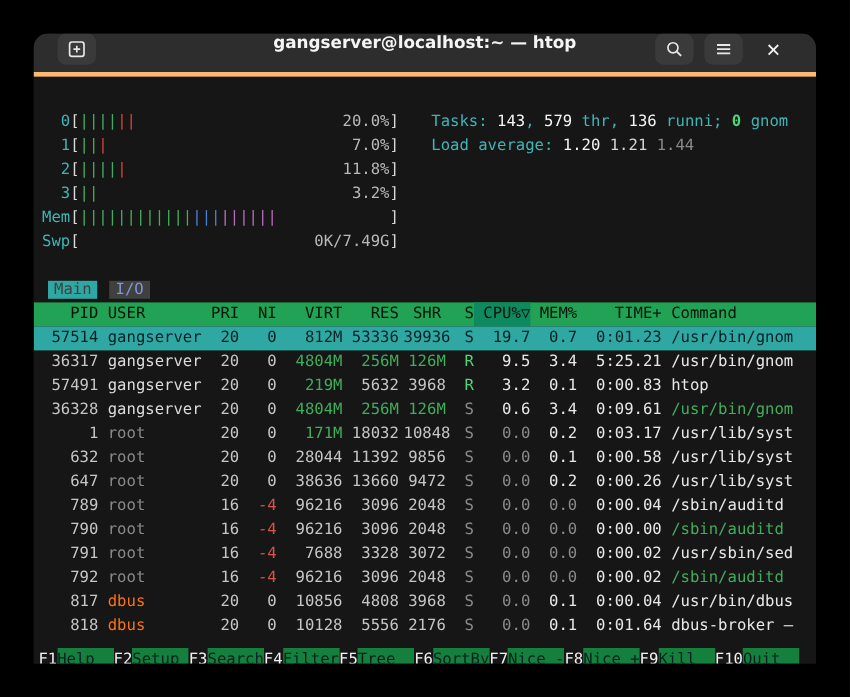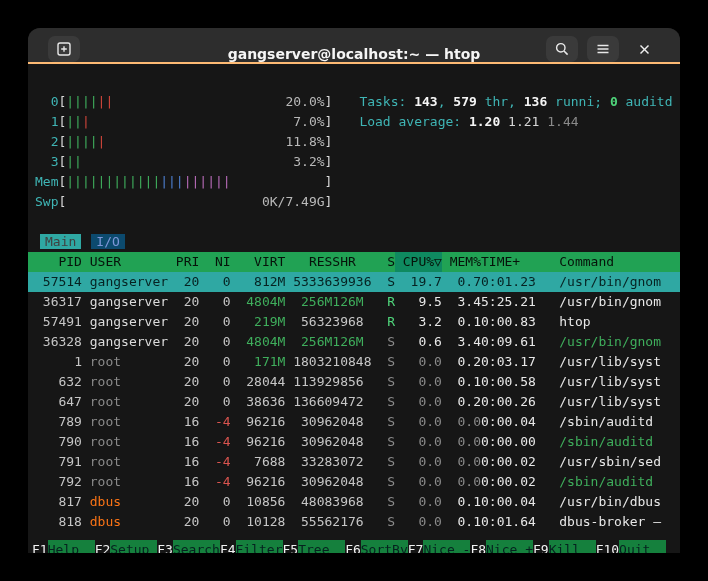--- a/index.html
+++ b/index.html
@@ -2,22 +2,22 @@
 <html><head>
 <meta charset="utf-8">
 <style>
   html,body{margin:0;padding:0}
   body{width:708px;height:581px;background:#000;overflow:hidden;position:relative;
        font-family:"DejaVu Sans",sans-serif}
   .window{position:absolute;left:28px;top:28px;width:652px;height:525px;
           border-radius:12px 12px 0 0;overflow:hidden;background:#161616;
           box-shadow:0 6px 22px rgba(0,0,0,.7)}
   
-  .titlebar{position:relative;height:36px;background:#2d2d2d;border-bottom:2px solid #fdba74;
-            display:flex;align-items:flex-end;padding:0 20px;box-sizing:border-box}
+  .titlebar{position:relative;height:36px;background:#2d2d2d;border-bottom:4px solid #fdba74;
+            display:flex;align-items:flex-start;padding:0 20px;box-sizing:border-box}
   .tb-title{position:absolute;left:0;right:0;text-align:center;color:#f5f5f5;
             font-size:14px;font-weight:bold;pointer-events:none}
   .tb-btn{width:32px;height:26px;border:none;border-radius:7px;background:#3a3a3a;
           display:flex;align-items:center;justify-content:center;padding:0;z-index:2}
   .tb-btn.flat{background:transparent}
   .tb-right{margin-left:auto;display:flex;gap:9px;align-items:center;z-index:2}
   .tb-btn svg{display:block}
   
   .terminal{position:relative;height:488px;background:#161616;padding-top:8px;
             font-family:"DejaVu Sans Mono",monospace;font-size:13px;line-height:20px;
@@ -27,43 +27,43 @@
   .stats-col{margin-left:20px}
   
   .m-label{display:inline-block;width:3ch;text-align:right;color:#3fb5b5}
   .m-br{color:#d8d8d8}
   .m-inner{display:inline-block;width:33ch;position:relative;vertical-align:top}
   .m-value{position:absolute;right:0;top:0;color:#b9b9b9}
   .seg-green{color:#3fae5c}.seg-red{color:#cf453a}
   .seg-blue{color:#4d7fd0}.seg-magenta{color:#b76bb8}
   
   .t-cyan{color:#3fb5b5}
-  .t-bwhite{color:#f5f5f5;font-weight:bold}
+  .t-bwhite{color:#f5f5f5;font-weight:normal}
   .t-white{color:#d6d6d6}
   .t-dim{color:#8a8a8a}
   .t-bgreen{color:#4fd47a;font-weight:bold}
   .t-bcyan{color:#54c8d8;font-weight:bold}
   
   .tabsline{padding-left:12px}
   .tab{padding:0 5px}
   .tab.active{background:#2fa8a3;color:#404040}
-  .tab.inactive{background:#0c4a6e;color:#7f97d9;margin-left:10px}
+  .tab.inactive{background:#404040;color:#7f97d9;margin-left:10px}
   
   .cell{display:inline-block;white-space:pre;vertical-align:top}
   .c-pid{width:6ch;text-align:right}
   .c-user{width:10ch;padding-left:1ch;text-align:left}
   .c-pri{width:4ch;text-align:right}
   .c-ni{width:4ch;text-align:right}
   .c-virt{width:7ch;text-align:right}
   .c-res{width:6ch;text-align:right}
-  .c-shr{width:6ch;text-align:left}
+  .c-shr{width:6ch;text-align:center}
   .c-s{width:2ch;text-align:right}
   .c-cpu{width:6ch;text-align:right}
   .c-mem{width:5ch;text-align:right}
-  .c-time{width:9ch;text-align:left}
+  .c-time{width:9ch;text-align:right}
   .c-cmd{padding-left:1ch;text-align:left}
   .header{background:#21a254}
   .header .cell{color:#06130a}
   .header .sort{background:#0f8a60}
   .sel{background:#2fa8a3}
   .sel .cell{color:#062222}
   .t-green{color:#3fae5c}
   .t-rgreen{color:#4fd47a}
   .t-red{color:#d9544f}
   .t-bright{color:#e8e8e8}
@@ -120,21 +120,21 @@
     <div class="toprow">
       <div>
           <div class="line"><span class="m-label">0</span><span class="m-br">[</span><span class="m-inner"><span class="m-bars"><span class="seg-green">||||</span><span class="seg-red">||</span></span><span class="m-value">20.0%</span></span><span class="m-br">]</span></div>
           <div class="line"><span class="m-label">1</span><span class="m-br">[</span><span class="m-inner"><span class="m-bars"><span class="seg-green">||</span><span class="seg-red">|</span></span><span class="m-value">7.0%</span></span><span class="m-br">]</span></div>
           <div class="line"><span class="m-label">2</span><span class="m-br">[</span><span class="m-inner"><span class="m-bars"><span class="seg-green">||||</span><span class="seg-red">|</span></span><span class="m-value">11.8%</span></span><span class="m-br">]</span></div>
           <div class="line"><span class="m-label">3</span><span class="m-br">[</span><span class="m-inner"><span class="m-bars"><span class="seg-green">||</span></span><span class="m-value">3.2%</span></span><span class="m-br">]</span></div>
           <div class="line"><span class="m-label">Mem</span><span class="m-br">[</span><span class="m-inner"><span class="m-bars"><span class="seg-green">||||||||||||</span><span class="seg-blue">|||</span><span class="seg-magenta">||||||</span></span></span><span class="m-br">]</span></div>
           <div class="line"><span class="m-label">Swp</span><span class="m-br">[</span><span class="m-inner"><span class="m-bars"></span><span class="m-value">0K/7.49G</span></span><span class="m-br">]</span></div>
         </div>
       <div class="stats-col">
-          <div class="line"><span class="t-cyan">Tasks: </span><span class="t-bwhite">143</span><span class="t-cyan">, </span><span class="t-bwhite">579</span><span class="t-cyan"> thr, </span><span class="t-bwhite">136</span><span class="t-cyan"> runni; </span><span class="t-bgreen">0</span><span class="t-cyan"> auditd</span></div>
+          <div class="line"><span class="t-cyan">Tasks: </span><span class="t-bwhite">143</span><span class="t-cyan">, </span><span class="t-bwhite">579</span><span class="t-cyan"> thr, </span><span class="t-bwhite">136</span><span class="t-cyan"> runni; </span><span class="t-bgreen">0</span><span class="t-cyan"> gnom</span></div>
           <div class="line"><span class="t-cyan">Load average: </span><span class="t-bwhite">1.20</span><span class="t-white"> 1.21</span><span class="t-dim"> 1.44</span></div>
         </div>
     </div>
     <div class="line"></div>
     <div class="line tabsline"><span class="tab active">Main</span><span class="tab inactive">I/O</span></div>
     <div class="row header"><span class="cell c-pid">PID</span><span class="cell c-user">USER</span><span class="cell c-pri">PRI</span><span class="cell c-ni">NI</span><span class="cell c-virt">VIRT</span><span class="cell c-res">RES</span><span class="cell c-shr">SHR</span><span class="cell c-s">S</span><span class="cell c-cpu sort">CPU%▽</span><span class="cell c-mem">MEM%</span><span class="cell c-time">TIME+</span><span class="cell c-cmd">Command</span></div>
     <div>
         <div class="row sel"><span class="cell c-pid">57514</span><span class="cell c-user">gangserver</span><span class="cell c-pri">20</span><span class="cell c-ni">0</span><span class="cell c-virt">812M</span><span class="cell c-res">53336</span><span class="cell c-shr">39936</span><span class="cell c-s">S</span><span class="cell c-cpu">19.7</span><span class="cell c-mem">0.7</span><span class="cell c-time">0:01.23</span><span class="cell c-cmd">/usr/bin/gnom</span></div>
         <div class="row"><span class="cell c-pid">36317</span><span class="cell c-user u-normal">gangserver</span><span class="cell c-pri">20</span><span class="cell c-ni">0</span><span class="cell c-virt t-green">4804M</span><span class="cell c-res t-green">256M</span><span class="cell c-shr t-green">126M</span><span class="cell c-s t-rgreen">R</span><span class="cell c-cpu t-bright">9.5</span><span class="cell c-mem t-bright">3.4</span><span class="cell c-time t-bright">5:25.21</span><span class="cell c-cmd t-cmd">/usr/bin/gnom</span></div>
         <div class="row"><span class="cell c-pid">57491</span><span class="cell c-user u-normal">gangserver</span><span class="cell c-pri">20</span><span class="cell c-ni">0</span><span class="cell c-virt t-green">219M</span><span class="cell c-res">5632</span><span class="cell c-shr">3968</span><span class="cell c-s t-rgreen">R</span><span class="cell c-cpu t-bright">3.2</span><span class="cell c-mem t-bright">0.1</span><span class="cell c-time t-bright">0:00.83</span><span class="cell c-cmd t-cmd">htop</span></div>

